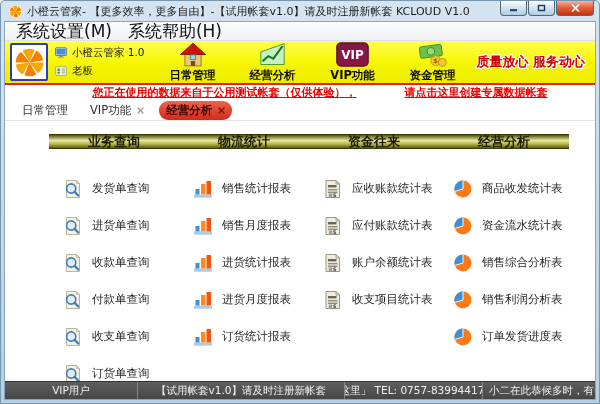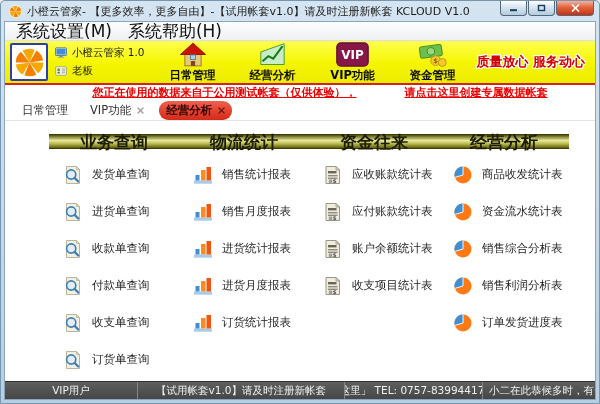--- a/index.html
+++ b/index.html
@@ -41,22 +41,22 @@
   .tabbar { height: 21px; flex: 0 0 auto; background: #fff; border-bottom: 1px solid #e4e4e4;
     display: flex; align-items: center; gap: 8px; padding: 0 10px; font-size: 11.5px; color: #333; }
   .tab { display: flex; align-items: center; gap: 6px; padding: 2px 7px; border-radius: 9px; cursor: default; white-space: nowrap; }
   .tab.active { background: linear-gradient(#f2604e, #d32a18); color: #2f0500; font-weight: bold; }
   .tab-close { display: flex; color: #a0a0a0; }
   .tab.active .tab-close { color: #7c170a; }
   .content { flex: 1; background: #fff; padding: 13px 26px 0 44px; display: flex; flex-direction: column; overflow: hidden; }
   .col-headers { display: flex; height: 15px; flex: 0 0 auto;
     background: linear-gradient(#50500a 0%, #e8e89c 42%, #b9b950 68%, #5c5c0b 100%);
     border-top: 1px solid #3c3c06; border-bottom: 1px solid #3c3c06; }
-  .col-header { flex: 1; text-align: center; font-size: 17px; font-weight: bold; color: #1c1c00; line-height: 14px; white-space: nowrap; }
-  .columns { display: flex; flex: 1; padding-top: 7px; }
+  .col-header { flex: 1; text-align: center; font-size: 13px; font-weight: bold; color: #1c1c00; line-height: 14px; white-space: nowrap; }
+  .columns { display: flex; flex: 1; padding-top: 21px; }
   .col { flex: 1; display: flex; flex-direction: column; }
   .item { height: 37px; display: flex; align-items: center; gap: 9px; padding-left: 14px; cursor: default; }
   .iicon { display: flex; flex: 0 0 auto; }
   .item-label { font-size: 11.5px; color: #1f1f1f; white-space: nowrap; }
   .statusbar { height: 18px; flex: 0 0 auto; background: linear-gradient(#5e5e5e, #464646); border-top: 1px solid #333;
     display: flex; align-items: stretch; font-size: 10.5px; color: #f0f0f0; }
   .seg { display: flex; align-items: center; justify-content: center; padding: 0 6px;
     border-right: 1px solid #868686; white-space: nowrap; overflow: hidden; }
   .seg-user { width: 133px; }
   .seg-trial { width: 207px; }

